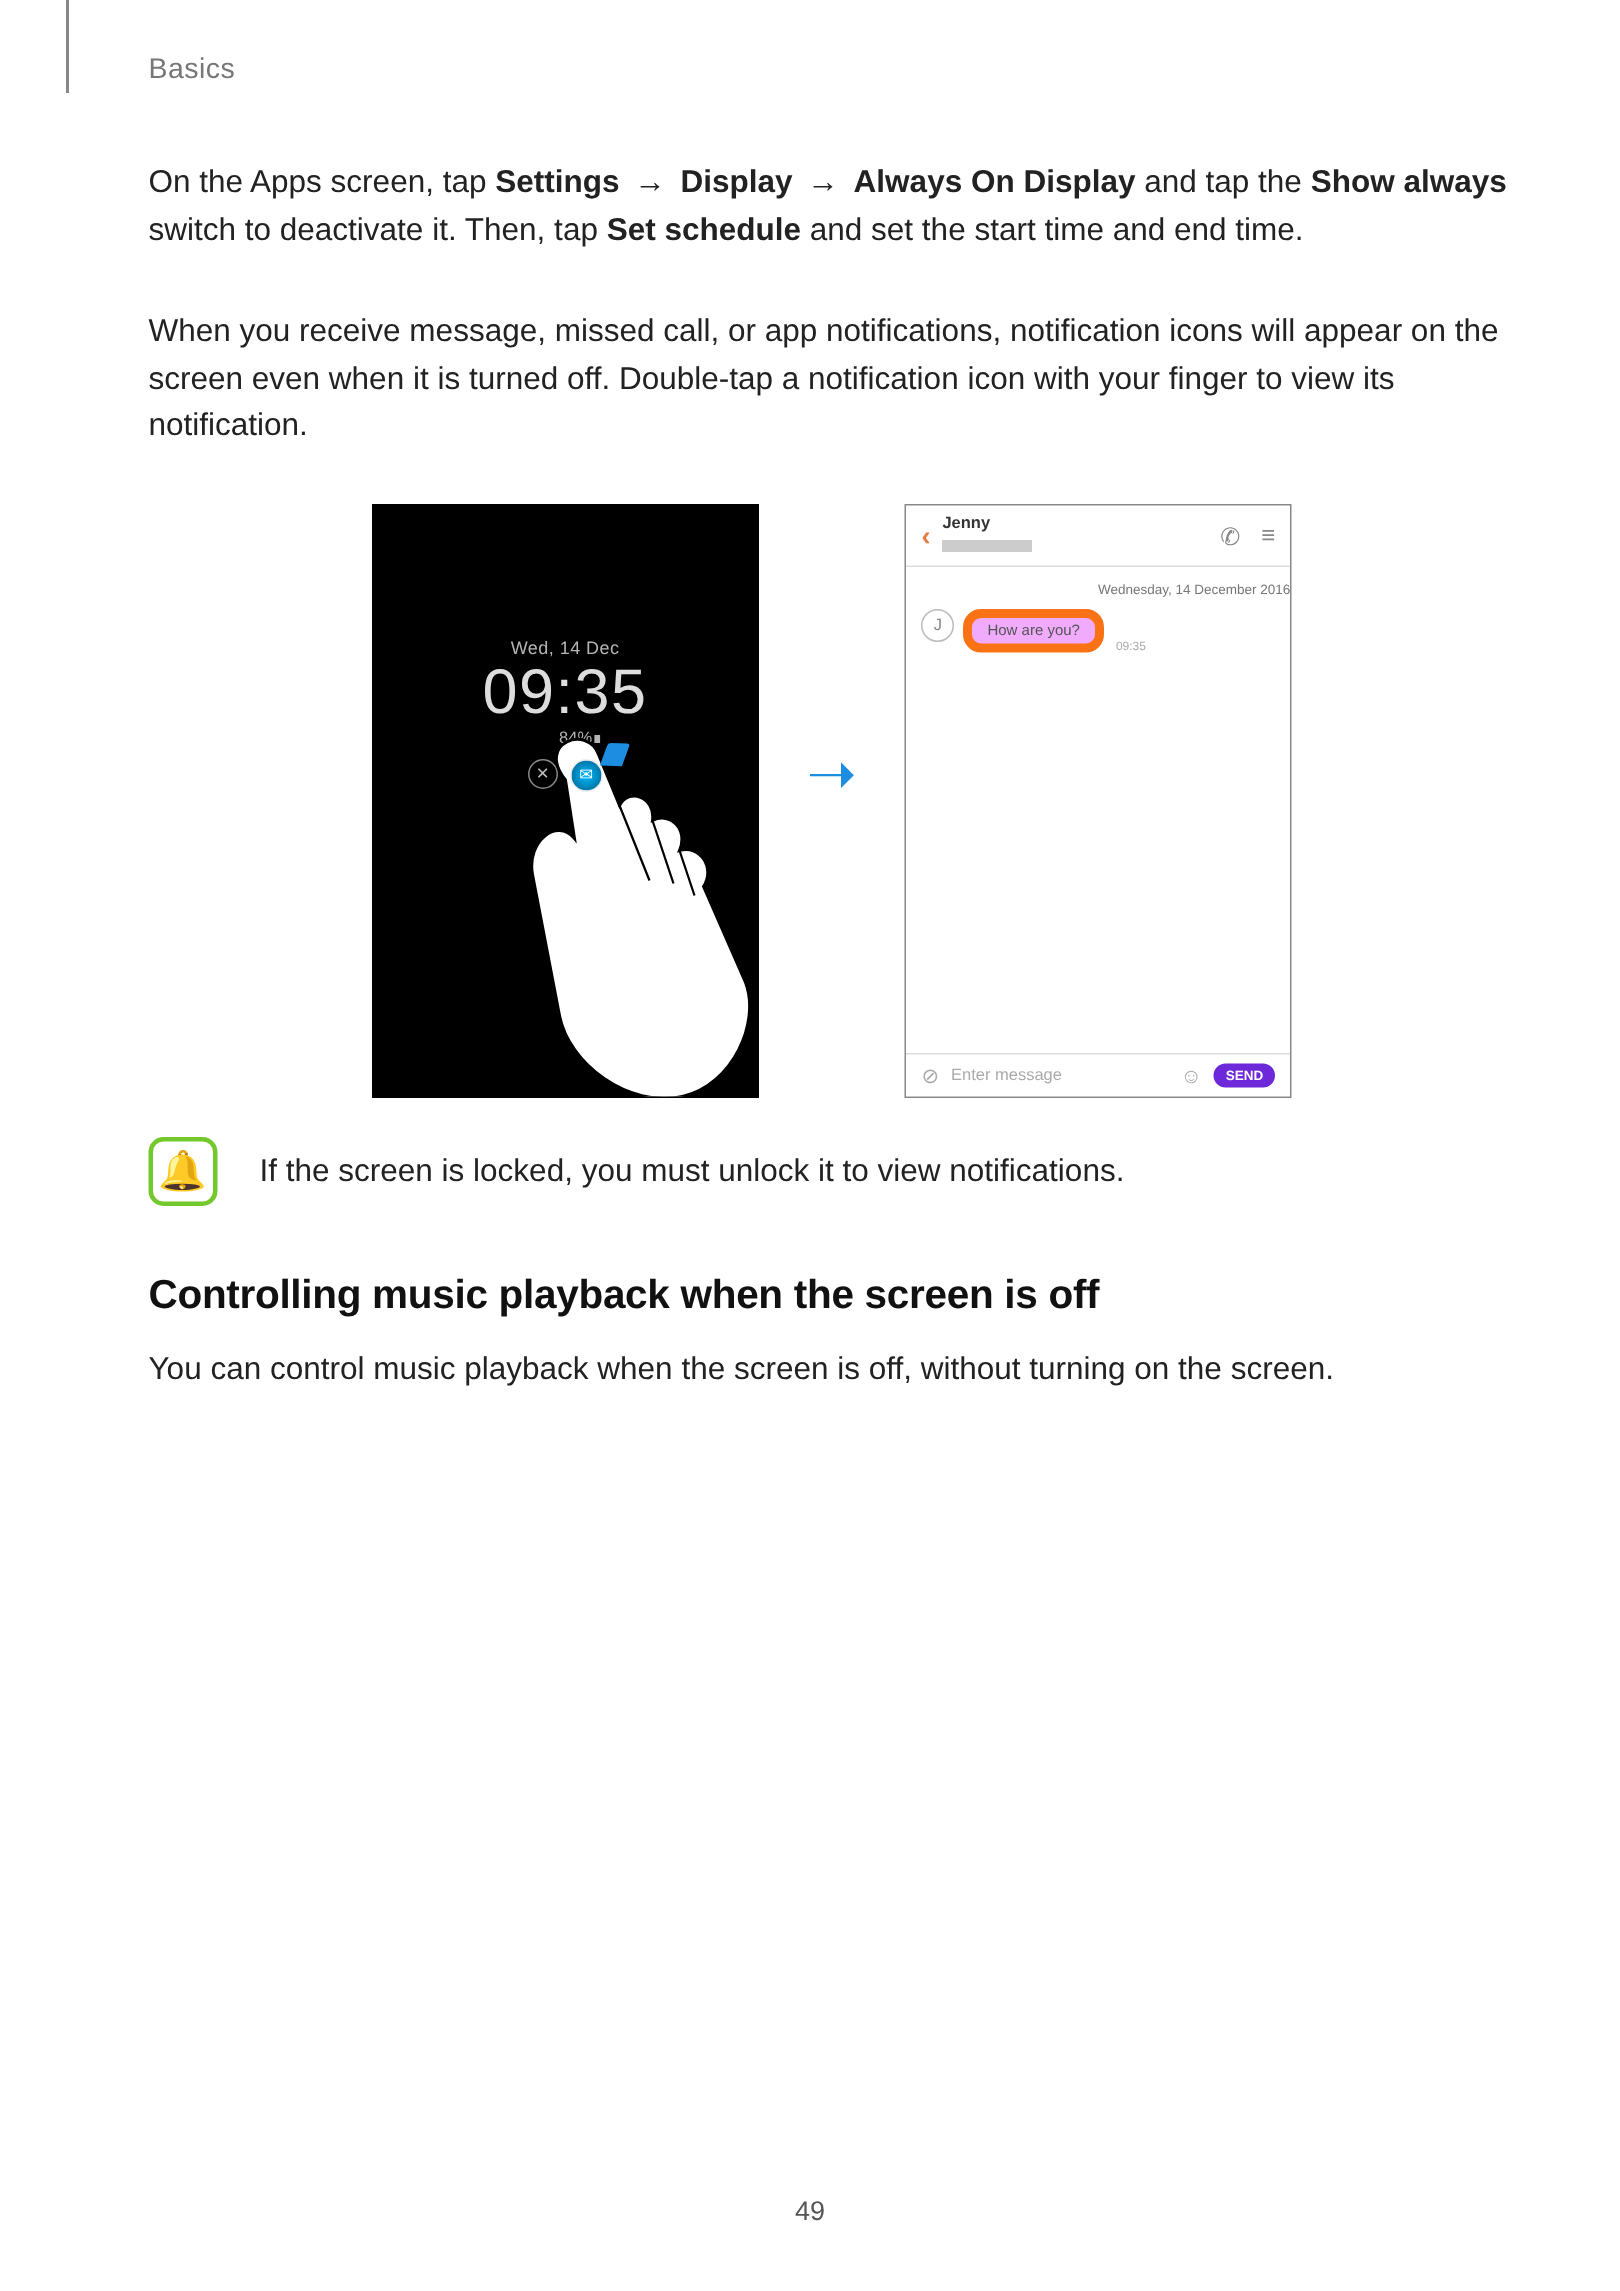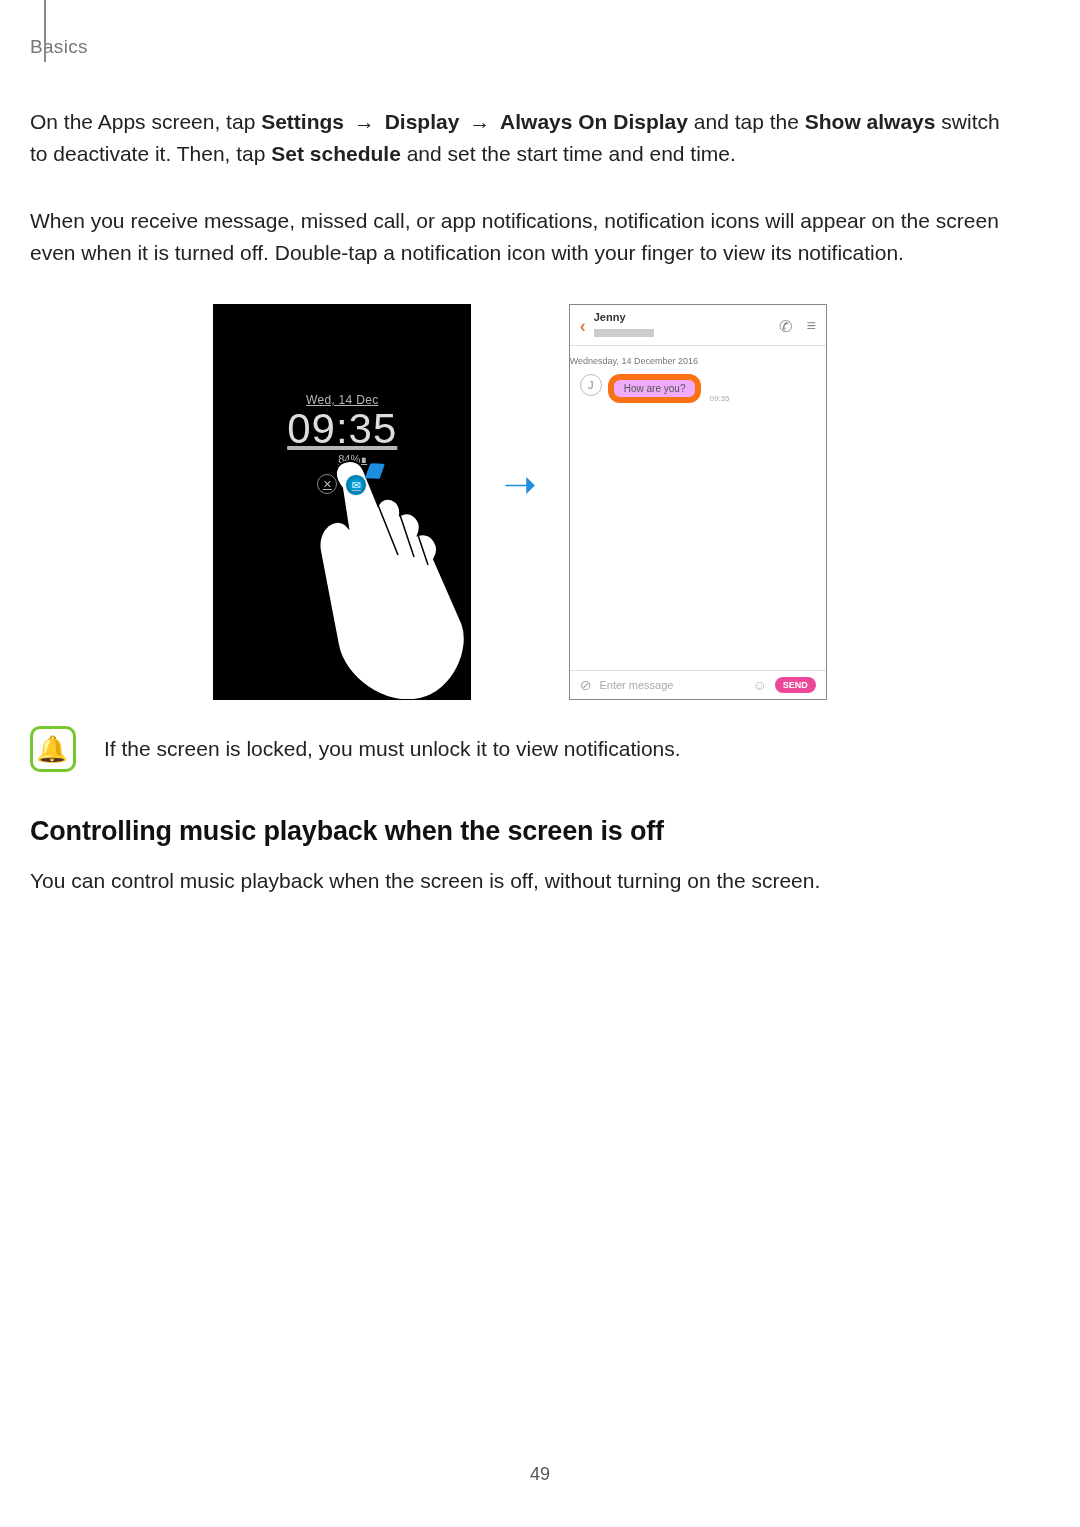--- a/index.html
+++ b/index.html
@@ -5,21 +5,21 @@
   * { box-sizing: border-box; margin: 0; padding: 0; }
   body {
     width: 1080px;
     height: 1527px;
     background: #fff;
     font-family: 'Segoe UI', Helvetica, Arial, sans-serif;
     color: #222;
     position: relative;
   }
   .page {
-    padding: 36px 70px 0 30px;
+    padding: 36px 70px 0 99px;
   }
   .top-rule {
     position: absolute;
     left: 44px;
     top: 0;
     height: 62px;
     width: 2px;
     background: #888;
   }
   .section-label {
@@ -66,21 +66,20 @@
     background: #fff;
     border: 1px solid #888;
     display: flex;
     flex-direction: column;
   }
   .aod {
     text-align: center;
     color: #b5b5b5;
     padding-top: 88px;
     font-family: Arial, sans-serif;
-    text-decoration: underline;
   }
   .aod .date { font-size: 12px; letter-spacing: 0.3px; }
   .aod .time {
     font-size: 42px;
     font-weight: 300;
     letter-spacing: 1px;
     color: #ddd;
     line-height: 1.05;
   }
   .aod .battery { font-size: 11px; margin-top: 2px; margin-left: 21px; }
@@ -137,21 +136,21 @@
     align-items: center;
     padding: 6px 10px 4px 10px;
     gap: 8px;
   }
   .chat-header .back { color: #e57b42; font-size: 18px; font-weight: 700; }
   .chat-header .name-block { flex: 1; }
   .chat-header .cname { font-size: 11px; font-weight: 700; color: #333; }
   .chat-header .cnum { font-size: 9px; color: #aaa; display: inline-block; width: 60px; height: 8px; background: #ccc; }
   .chat-header .hdr-ico { color: #888; font-size: 16px; margin-left: 6px; }
   .chat-rule { height:1px; background:#ddd; }
-  .chat-date { text-align: left; font-size: 9px; color: #777; padding: 10px 0 8px 0; }
+  .chat-date { text-align: right; font-size: 9px; color: #777; padding: 10px 0 8px 0; }
   .chat-msg {
     display: flex; align-items: flex-start;
     padding: 0 10px; gap: 6px;
   }
   .avatar-j {
     width: 22px; height: 22px;
     border: 1px solid #bbb;
     border-radius: 50%;
     display: flex; align-items:center; justify-content:center;
     font-size: 11px; color: #888;
@@ -168,21 +167,21 @@
   .chat-spacer { flex: 1; }
   .chat-input {
     border-top: 1px solid #ddd;
     padding: 6px 10px;
     display: flex; align-items: center; gap: 8px;
   }
   .chat-input .attach { color: #aaa; font-size: 14px; }
   .chat-input .placeholder { flex:1; color:#aaa; font-size:11px; }
   .chat-input .emoji { color:#aaa; font-size:14px; }
   .chat-input .send {
-    background:#ec4899; color:#fff; font-size:9px;
+    background:#6d28d9; color:#fff; font-size:9px;
     padding:3px 8px; border-radius: 10px; font-weight:700;
   }
 
   .note-row {
     display: flex;
     align-items: center;
     gap: 28px;
     margin: 0 0 44px 0;
   }
   .note-icon {

